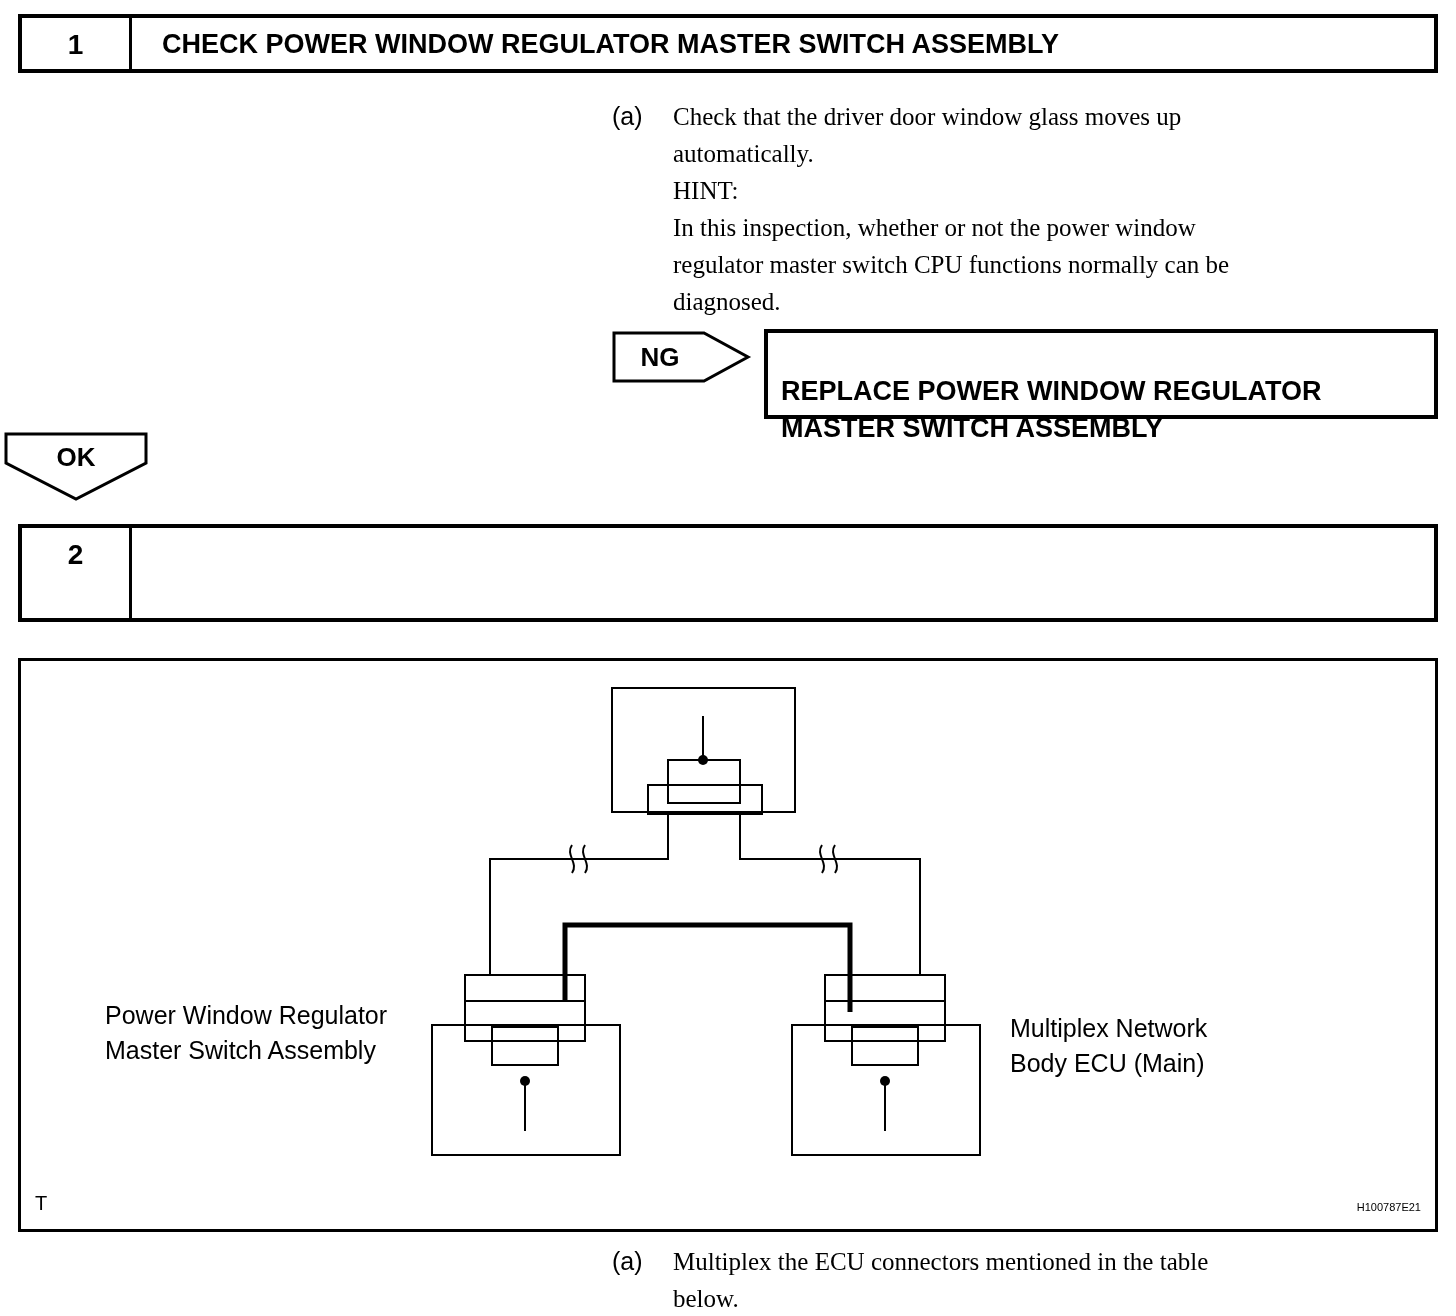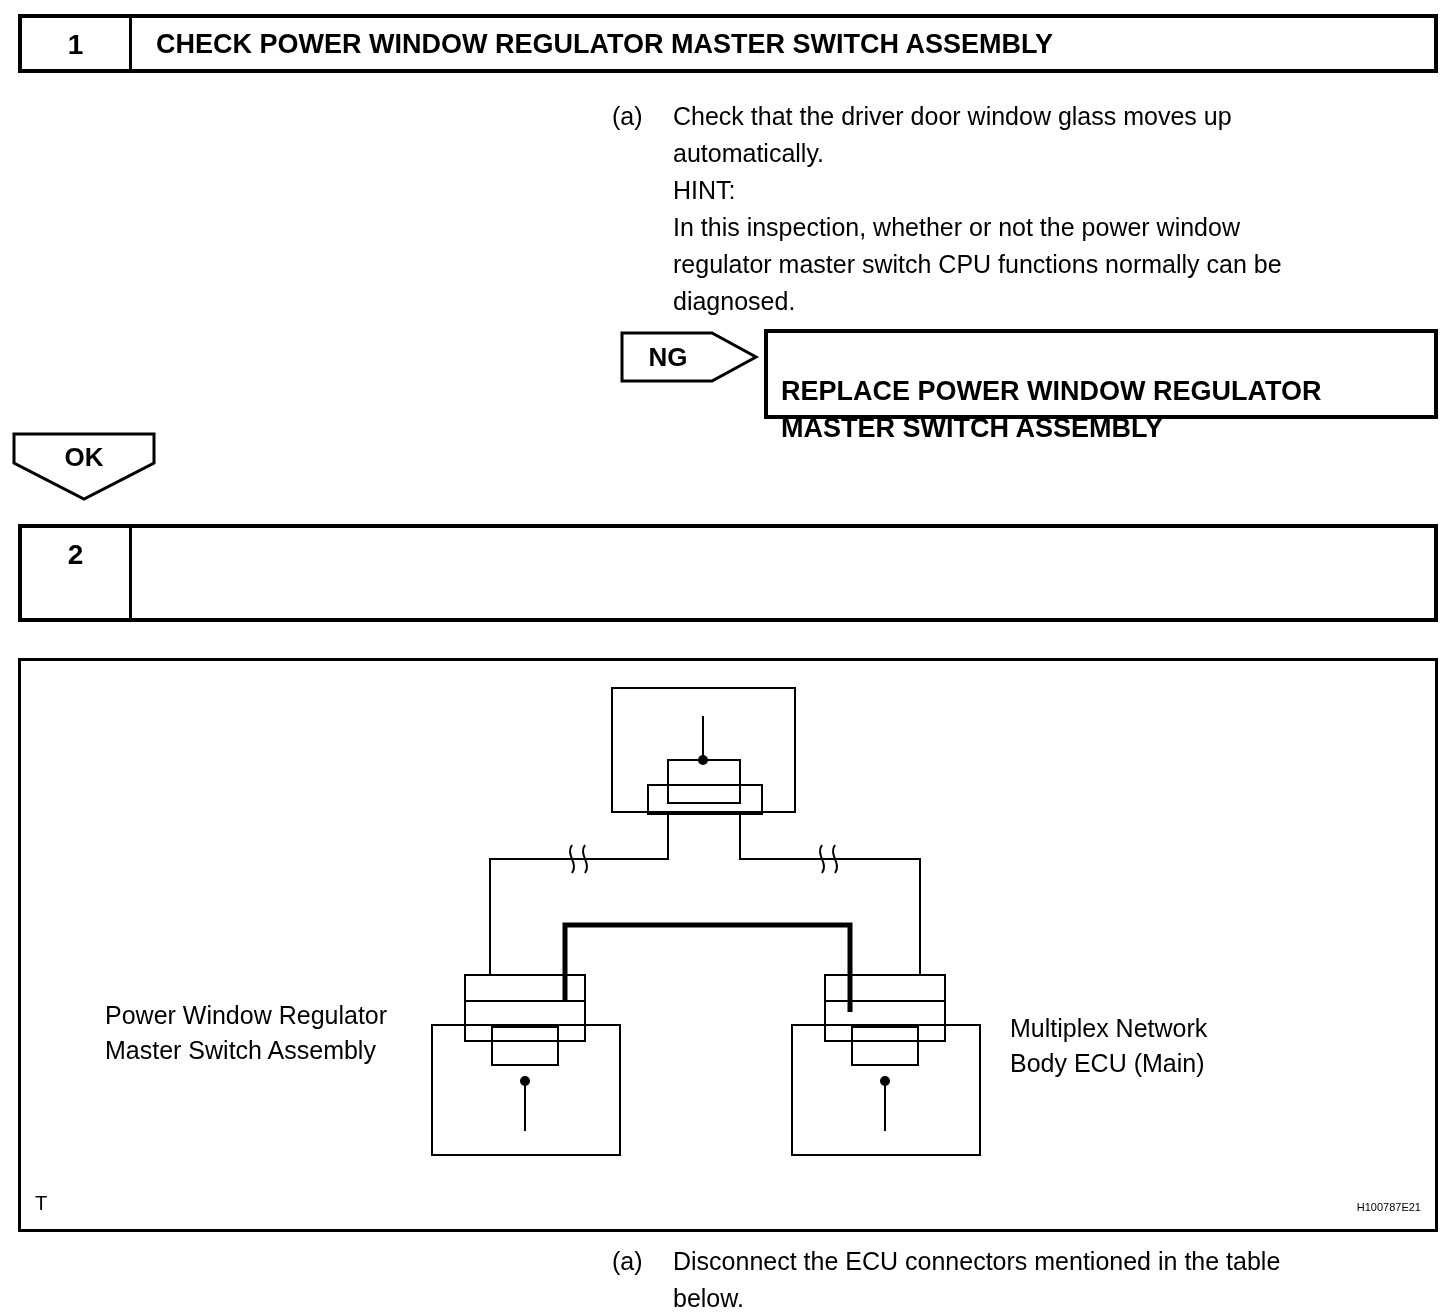--- a/index.html
+++ b/index.html
@@ -31,41 +31,41 @@
     display: flex;
     justify-content: center;
     align-items: flex-start;
     padding-top: 9px;
     font-weight: bold;
     font-size: 28px;
     line-height: 35px;
   }
   .head-title {
     flex: 1;
-    padding: 9px 14px 4px 24px;
+    padding: 9px 14px 4px 30px;
     font-weight: bold;
     font-size: 27px;
     line-height: 35px;
     white-space: pre-line;
   }
 
   
   .item-row {
     position: absolute;
     display: flex;
     font-size: 25px;
     line-height: 37px;
   }
   #item1 { left: 612px; top: 98px; }
   #item2 { left: 612px; top: 1243px; }
   .item-label { flex: none; width: 61px; }
-  .item-text { white-space: pre-line; }
-
-  
-  .flow-shape { position: absolute; margin-left: 8px; }
+  .item-text { white-space: pre-line; font-family: Liberation Serif, serif; }
+
+  
+  .flow-shape { position: absolute; }
   #ng-shape { left: 612px; top: 331px; }
   #ok-shape { left: 4px; top: 432px; }
   .shape-text {
     font-family: "Liberation Sans", sans-serif;
     font-size: 26px;
     font-weight: bold;
     fill: #000;
     text-anchor: middle;
   }
 
@@ -198,17 +198,17 @@
     <div class="diag-label" id="diag-label-left">Power Window Regulator
 Master Switch Assembly</div>
     <div class="diag-label" id="diag-label-right">Multiplex Network
 Body ECU (Main)</div>
     <div id="diag-corner">T</div>
     <div id="diag-figid">H100787E21</div>
   </div>
 
   <div class="item-row" id="item2">
     <div class="item-label">(a)</div>
-    <div class="item-text">Disconnect the ECU connectors mentioned in the table
+    <div class="item-text">Multiplex the ECU connectors mentioned in the table
 below.</div>
   </div>
 
 </div>
 
 </body></html>

